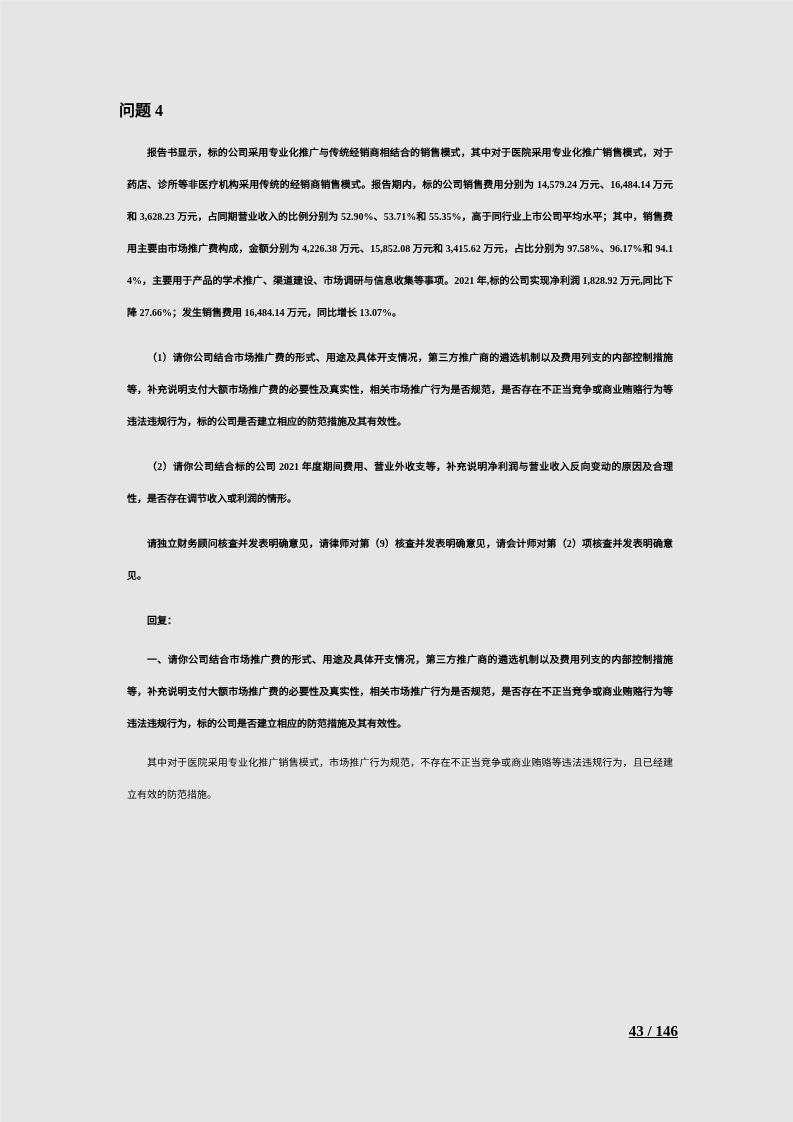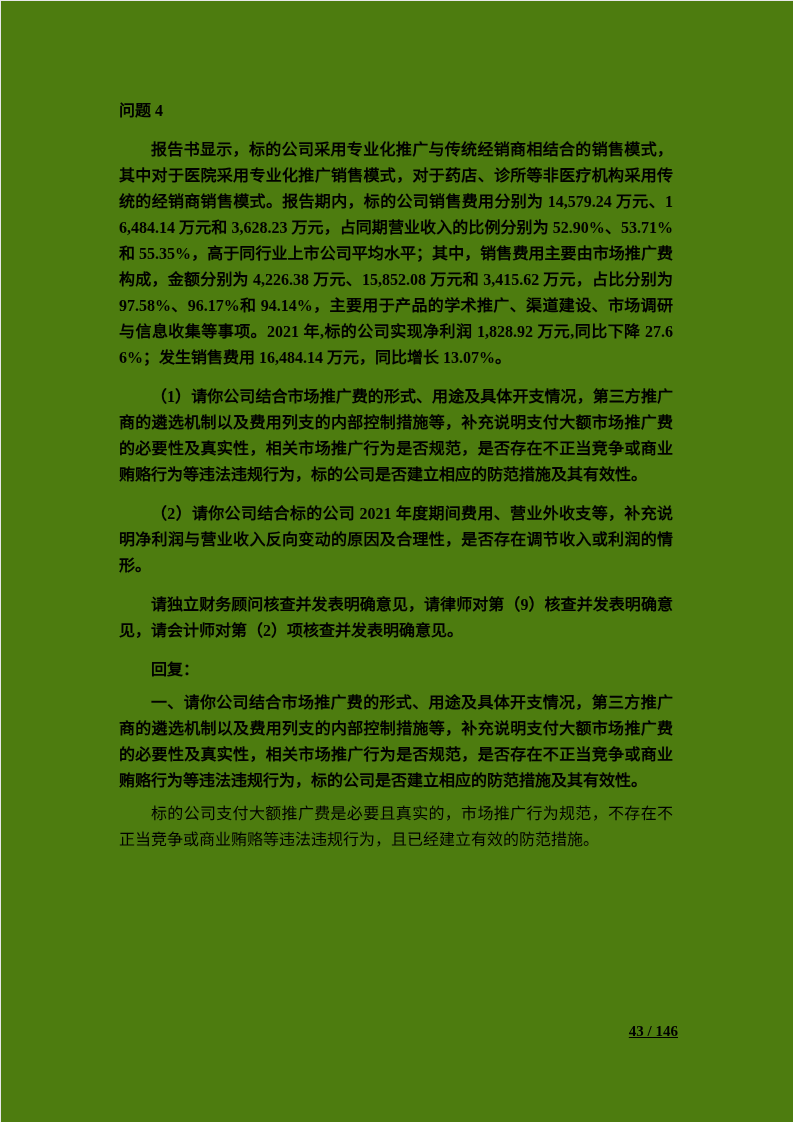--- a/index.html
+++ b/index.html
@@ -11,43 +11,43 @@
     width: 793px;
     height: 1122px;
     position: relative;
     font-family: "Liberation Serif", "DejaVu Serif", serif;
     color: #000000;
     overflow: hidden;
   }
   .page {
     position: absolute;
     inset: 0;
-    background: #4d7c0f;
+    background: #e5e5e5;
     box-shadow: inset 1px 1px 0 #e8e8e8; 
   }
   .content {
     position: absolute;
     left: 119px;
     top: 0;
     width: 554px;
     padding-top: 95px;
   }
   .doc-title {
     font-size: 16px;
     line-height: 31px;
     font-weight: bold;
     margin: 0 0 11px 0;
   }
   .para {
-    font-size: 16px;
-    line-height: 26px;
+    font-size: 10px;
+    line-height: 32px;
     text-align: justify;
     text-justify: inter-character;
     text-indent: 2em;
-    margin: 0 0 13px 0;
+    margin: 0 0 13px 8px;
     font-weight: bold;
     word-break: break-all;
   }
   .para.tight {
     margin-bottom: 7px;
   }
   .para.normal {
     font-weight: normal;
   }
   .page-number {
@@ -74,18 +74,18 @@
     <p class="para">（1）请你公司结合市场推广费的形式、用途及具体开支情况，第三方推广商的遴选机制以及费用列支的内部控制措施等，补充说明支付大额市场推广费的必要性及真实性，相关市场推广行为是否规范，是否存在不正当竞争或商业贿赂行为等违法违规行为，标的公司是否建立相应的防范措施及其有效性。</p>
 
     <p class="para">（2）请你公司结合标的公司 2021 年度期间费用、营业外收支等，补充说明净利润与营业收入反向变动的原因及合理性，是否存在调节收入或利润的情形。</p>
 
     <p class="para">请独立财务顾问核查并发表明确意见，请律师对第（9）核查并发表明确意见，请会计师对第（2）项核查并发表明确意见。</p>
 
     <p class="para tight">回复：</p>
 
     <p class="para tight">一、请你公司结合市场推广费的形式、用途及具体开支情况，第三方推广商的遴选机制以及费用列支的内部控制措施等，补充说明支付大额市场推广费的必要性及真实性，相关市场推广行为是否规范，是否存在不正当竞争或商业贿赂行为等违法违规行为，标的公司是否建立相应的防范措施及其有效性。</p>
 
-    <p class="para normal">标的公司支付大额推广费是必要且真实的，市场推广行为规范，不存在不正当竞争或商业贿赂等违法违规行为，且已经建立有效的防范措施。</p>
+    <p class="para normal">其中对于医院采用专业化推广销售模式，市场推广行为规范，不存在不正当竞争或商业贿赂等违法违规行为，且已经建立有效的防范措施。</p>
 
   </div>
 
   <div class="page-number">43 / 146</div>
 </div>
 
 </body></html>

